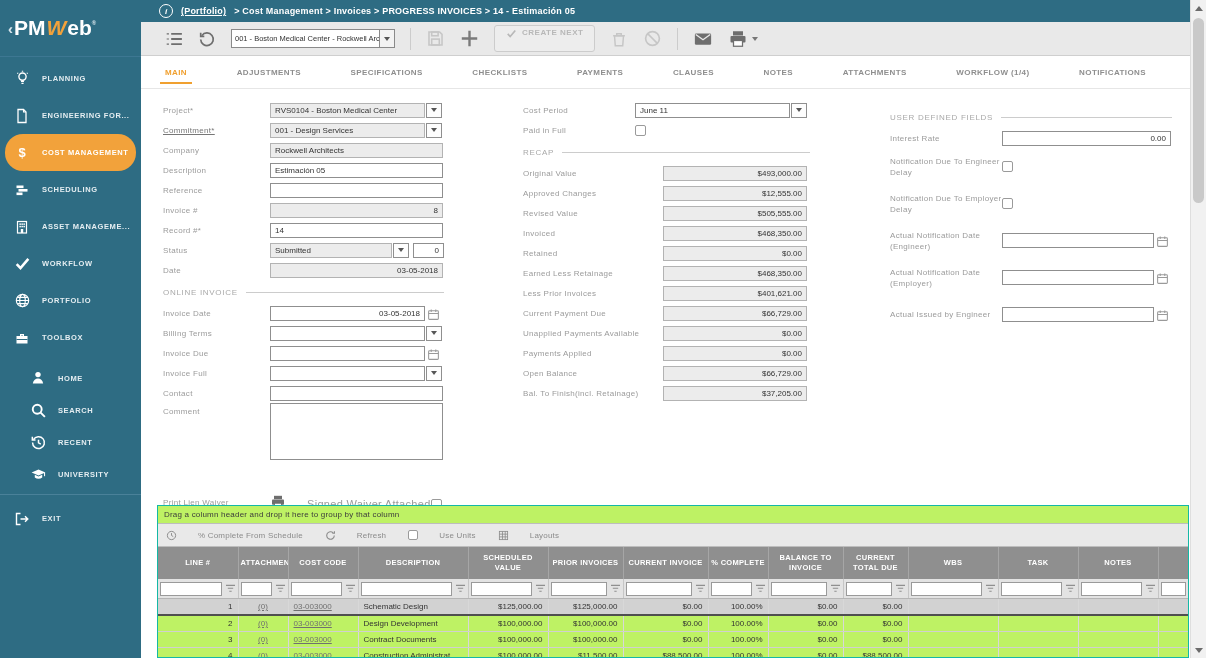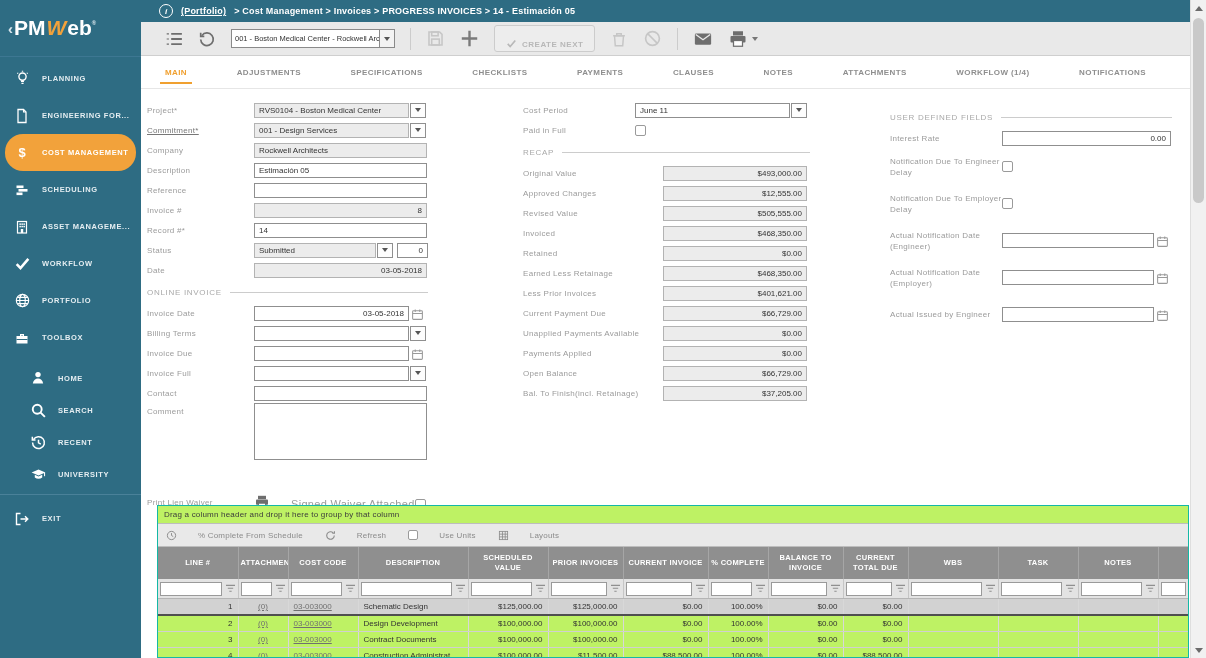--- a/index.html
+++ b/index.html
@@ -36,37 +36,37 @@
   
   .toolbar{position:absolute;left:141px;top:22px;width:1049px;height:34px;background:#e9e9e9;
            border-bottom:1px solid #cfcfcf;display:flex;align-items:center;gap:15px;
            padding-left:24px;box-sizing:border-box}
   .tb-ico{display:flex;align-items:center;justify-content:center;cursor:pointer}
   .tb-sep{width:1px;height:22px;background:#cccccc}
   .tb-select{width:162px;height:17px;background:#fff;border:1px solid #8a8a8a;display:flex;align-items:stretch;cursor:pointer}
   .tb-select .val{flex:1;font-size:7.5px;color:#333;padding:0 3px;white-space:nowrap;overflow:hidden;display:flex;align-items:center}
   .ddbtn{width:14px;border-left:1px solid #8a8a8a;background:#f3f3f3;display:flex;align-items:center;justify-content:center;flex:none}
   .caret{width:0;height:0;border-left:3px solid transparent;border-right:3px solid transparent;border-top:4px solid #555}
-  .btn-create{height:21px;border:1px solid #cccccc;border-radius:3px;display:flex;align-items:flex-end;gap:5px;
+  .btn-create{height:21px;border:1px solid #cccccc;border-radius:3px;display:flex;align-items:flex-start;gap:5px;
               padding:2px 11px;color:#b8b8b8;font-size:8px;font-weight:bold;letter-spacing:.5px;background:#ededed;cursor:pointer}
   .print-wrap{display:flex;align-items:center;gap:4px}
 
   
   .tabbar{position:absolute;left:141px;top:56px;width:1049px;height:33px;background:#fff;
           border-bottom:1px solid #e6e6e6;display:flex;align-items:stretch;justify-content:space-between;
           padding:0 44px 0 24px;box-sizing:border-box}
   .tab{font-size:8px;font-weight:bold;letter-spacing:.4px;color:#8e8e8e;display:flex;align-items:center;
        position:relative;cursor:pointer;white-space:nowrap}
   .tab.active{color:#f0a030}
   .tab.active::after{content:"";position:absolute;left:-5px;right:-5px;bottom:4px;height:2.5px;background:#f0a030}
 
   
   .form-area{position:absolute;left:141px;top:89px;width:1049px;height:416px;background:#fff}
   .col{position:absolute;top:11px}
-  .col1{left:6px;width:281px}
+  .col1{left:22px;width:281px}
   .col2{left:382px;width:287px}
   .col3{left:749px;width:282px}
   .frow{display:flex;align-items:center;height:20px}
   .frow.tall{height:37px}
   .flabel{font-size:8px;color:#9b9b9b;letter-spacing:.3px;flex:none}
   .flabel.link{color:#777;text-decoration:underline;cursor:pointer}
   .col1 .flabel{width:107px}
   .col2 .flabel{width:112px}
   .col2 .frow.money .flabel{width:140px}
   .col3 .flabel{width:112px;line-height:11px}

